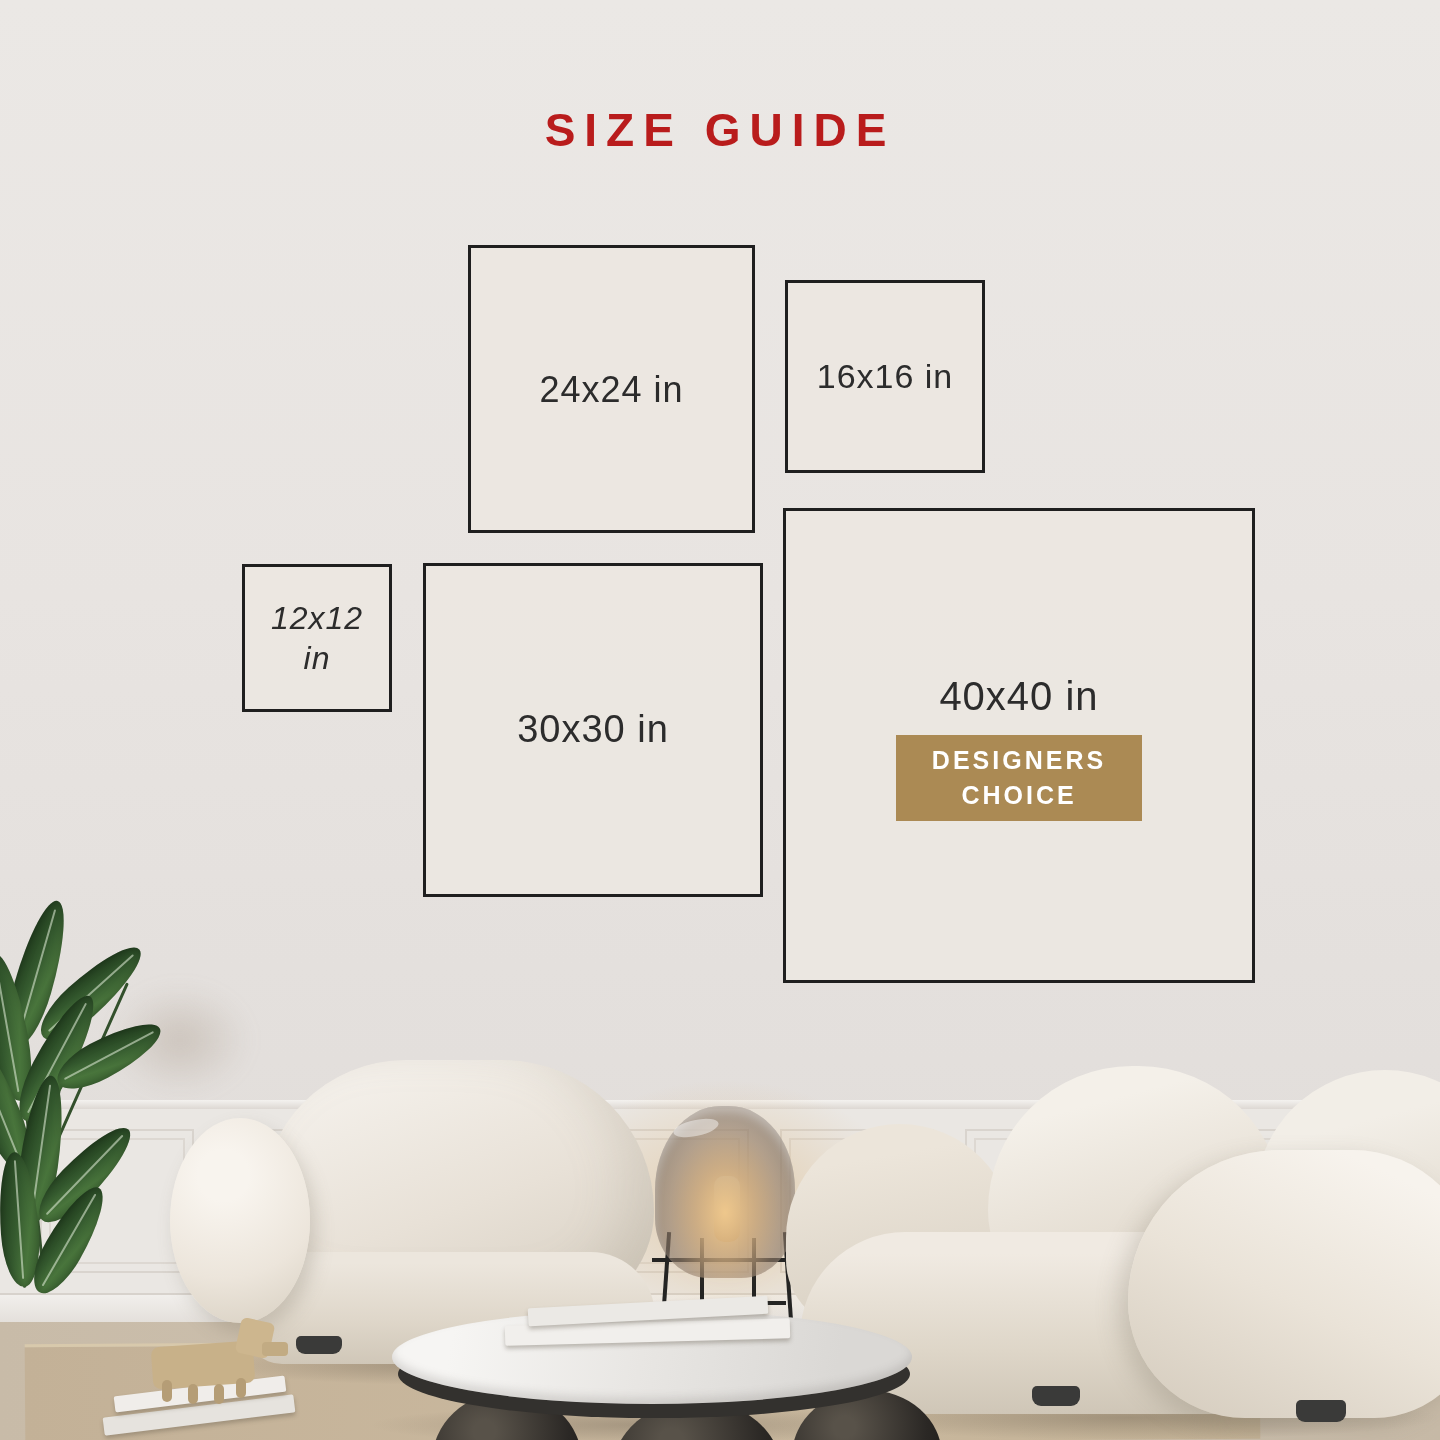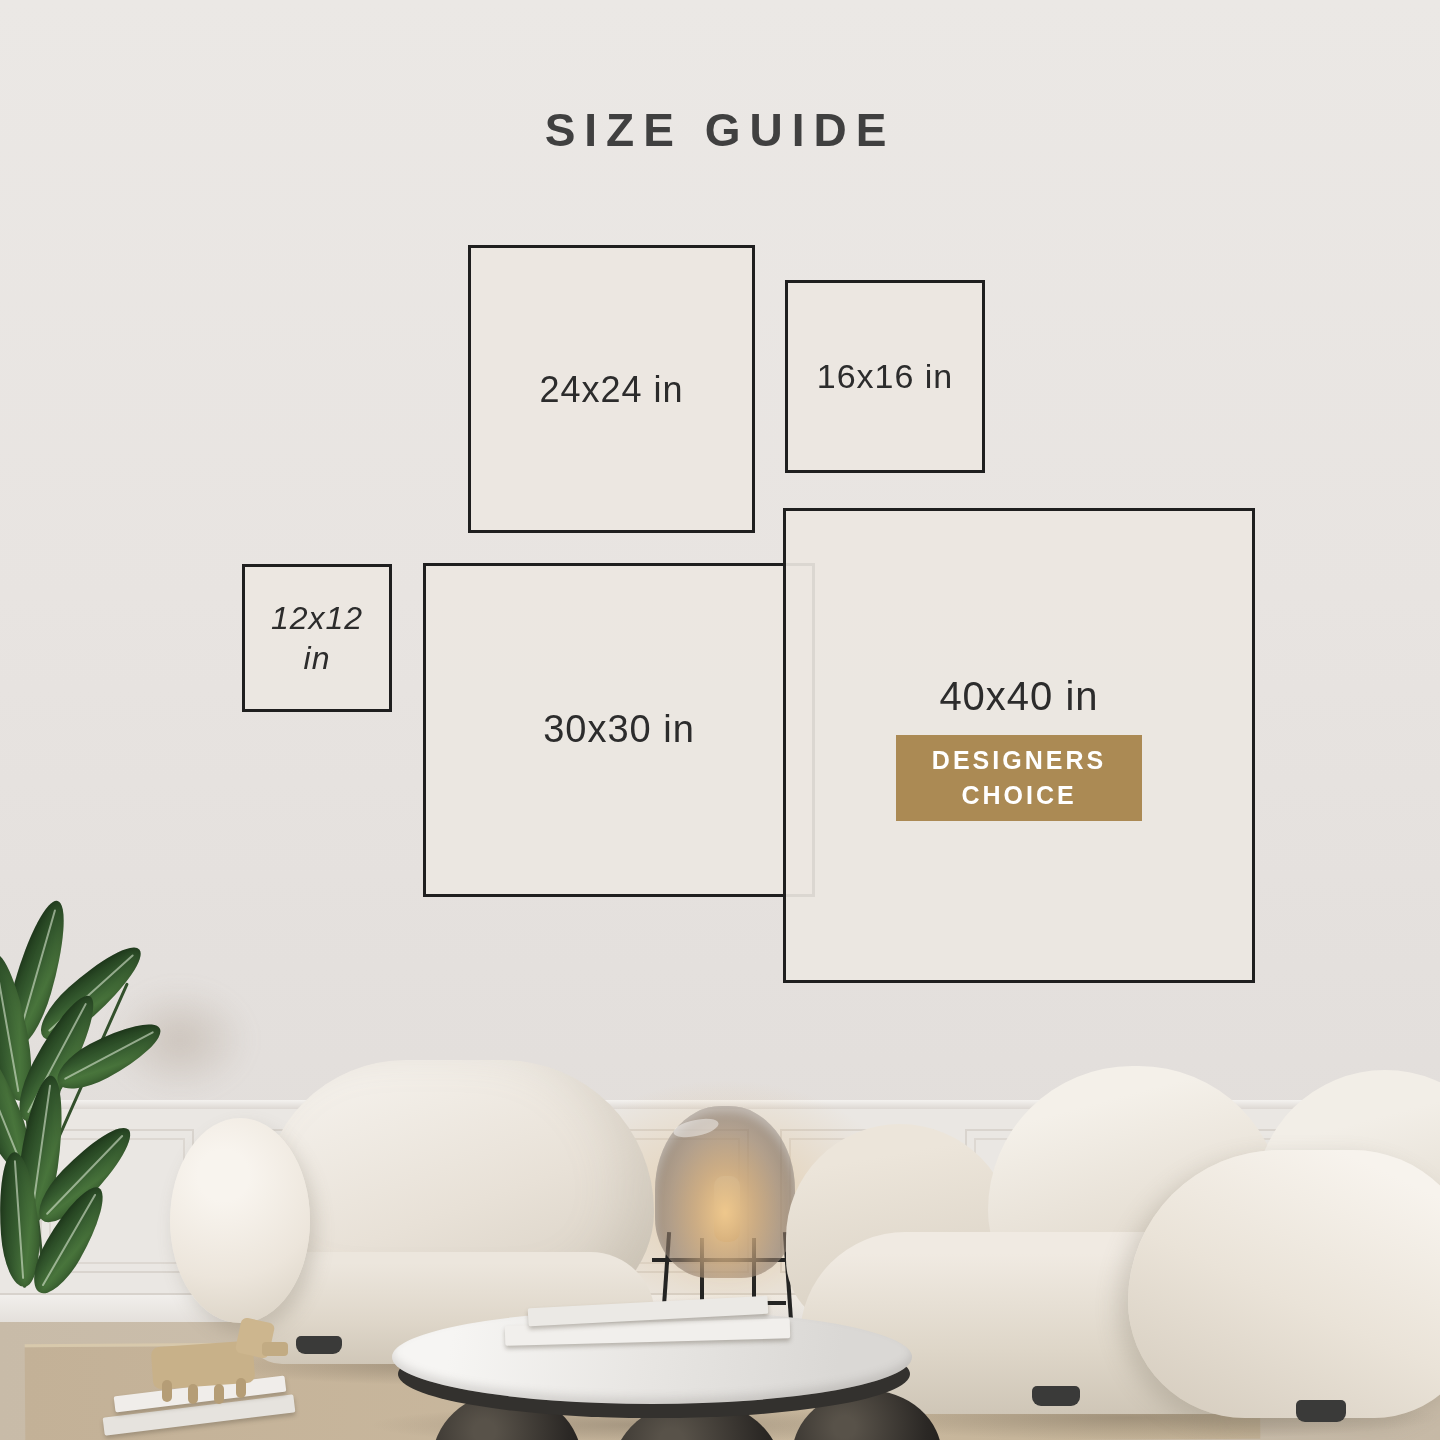--- a/index.html
+++ b/index.html
@@ -93,32 +93,32 @@
         box-shadow:inset 0 -6px 8px rgba(120,115,110,.22);}
   .sphere{position:absolute;border-radius:50%;
         background:radial-gradient(circle at 35% 28%,#585249 8%,#2b2825 60%,#161412 100%);}
   .book{position:absolute;border-radius:2px;box-shadow:0 3px 4px rgba(90,80,65,.35);}
 
   
   .dog{position:absolute;background:#c8b189;border-radius:8px;}
 
   
   .title{position:absolute;left:0;top:103px;width:1440px;text-align:center;
-        font-size:46px;font-weight:700;letter-spacing:9px;color:#404040;}
+        font-size:46px;font-weight:700;letter-spacing:9px;color:#b91c1c;}
   .box{position:absolute;border:3px solid #1f1f1f;background:rgba(235,231,225,.92);
         display:flex;flex-direction:column;align-items:center;justify-content:center;gap:14px;
         box-sizing:border-box;}
   .box-label{color:#2c2c2c;letter-spacing:1px;text-align:center;line-height:1.25;}
   .badge{background:#ab8a54;color:#ffffff;font-weight:700;text-align:center;
         font-size:25px;letter-spacing:3px;line-height:1.4;padding:8px 4px;box-sizing:border-box;}
   .b20{left:196px;top:284px;width:242px;height:244px;}
   .b24{left:468px;top:245px;width:287px;height:288px;}
   .b16{left:785px;top:280px;width:200px;height:193px;}
   .b12{left:242px;top:564px;width:150px;height:148px;}
-  .b30{left:423px;top:563px;width:392px;height:334px;}
+  .b30{left:423px;top:563px;width:340px;height:334px;}
   .b40{left:783px;top:508px;width:472px;height:475px;justify-content:center;}
   .b20 .box-label,.b24 .box-label{font-size:36px;}
   .b16 .box-label{font-size:34px;}
   .b12 .box-label{font-size:32px;width:100px;font-style:italic;}
   .b30 .box-label{font-size:38px;}
   .b40 .box-label{font-size:40px;}
   .b30 .badge{width:166px;}
   .b40 .badge{width:246px;}
 </style>
 </head>

